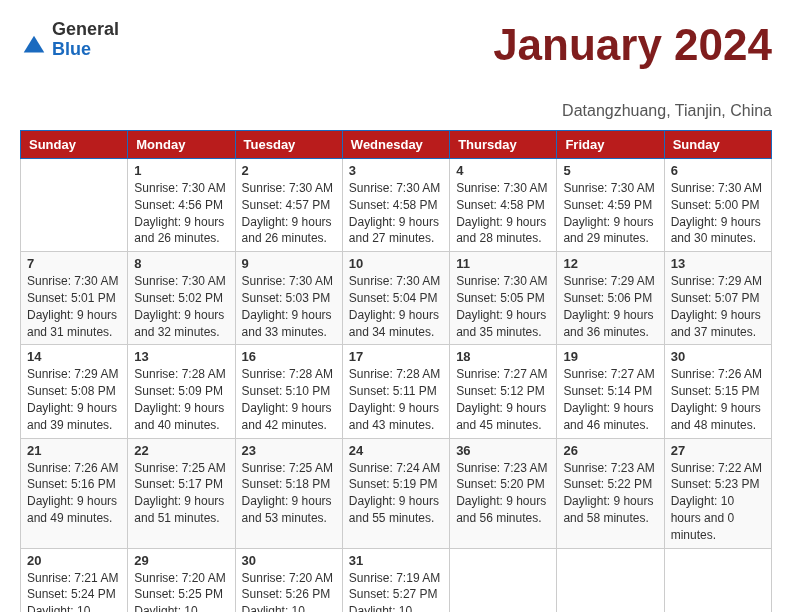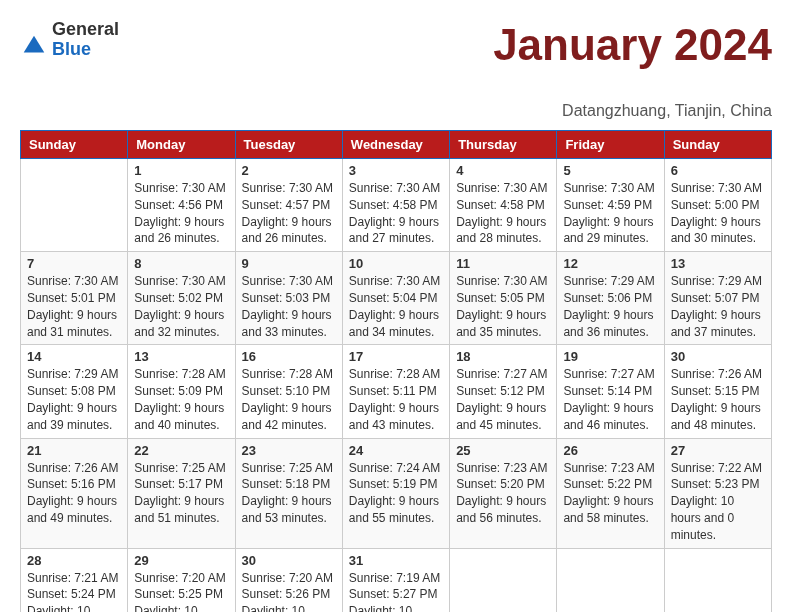--- a/index.html
+++ b/index.html
@@ -226,35 +226,35 @@
         </td>
         <td>
           <span class="day-number">23</span>
           <div class="day-info">Sunrise: 7:25 AM<br>Sunset: 5:18 PM<br>Daylight: 9 hours and 53 minutes.</div>
         </td>
         <td>
           <span class="day-number">24</span>
           <div class="day-info">Sunrise: 7:24 AM<br>Sunset: 5:19 PM<br>Daylight: 9 hours and 55 minutes.</div>
         </td>
         <td>
-          <span class="day-number">25</span>
+          <span class="day-number">36</span>
           <div class="day-info">Sunrise: 7:23 AM<br>Sunset: 5:20 PM<br>Daylight: 9 hours and 56 minutes.</div>
         </td>
         <td>
           <span class="day-number">26</span>
           <div class="day-info">Sunrise: 7:23 AM<br>Sunset: 5:22 PM<br>Daylight: 9 hours and 58 minutes.</div>
         </td>
         <td>
           <span class="day-number">27</span>
           <div class="day-info">Sunrise: 7:22 AM<br>Sunset: 5:23 PM<br>Daylight: 10 hours and 0 minutes.</div>
         </td>
       </tr>
       <tr>
         <td>
-          <span class="day-number">28</span>
+          <span class="day-number">20</span>
           <div class="day-info">Sunrise: 7:21 AM<br>Sunset: 5:24 PM<br>Daylight: 10 hours and 2 minutes.</div>
         </td>
         <td>
           <span class="day-number">29</span>
           <div class="day-info">Sunrise: 7:20 AM<br>Sunset: 5:25 PM<br>Daylight: 10 hours and 4 minutes.</div>
         </td>
         <td>
           <span class="day-number">30</span>
           <div class="day-info">Sunrise: 7:20 AM<br>Sunset: 5:26 PM<br>Daylight: 10 hours and 6 minutes.</div>
         </td>

